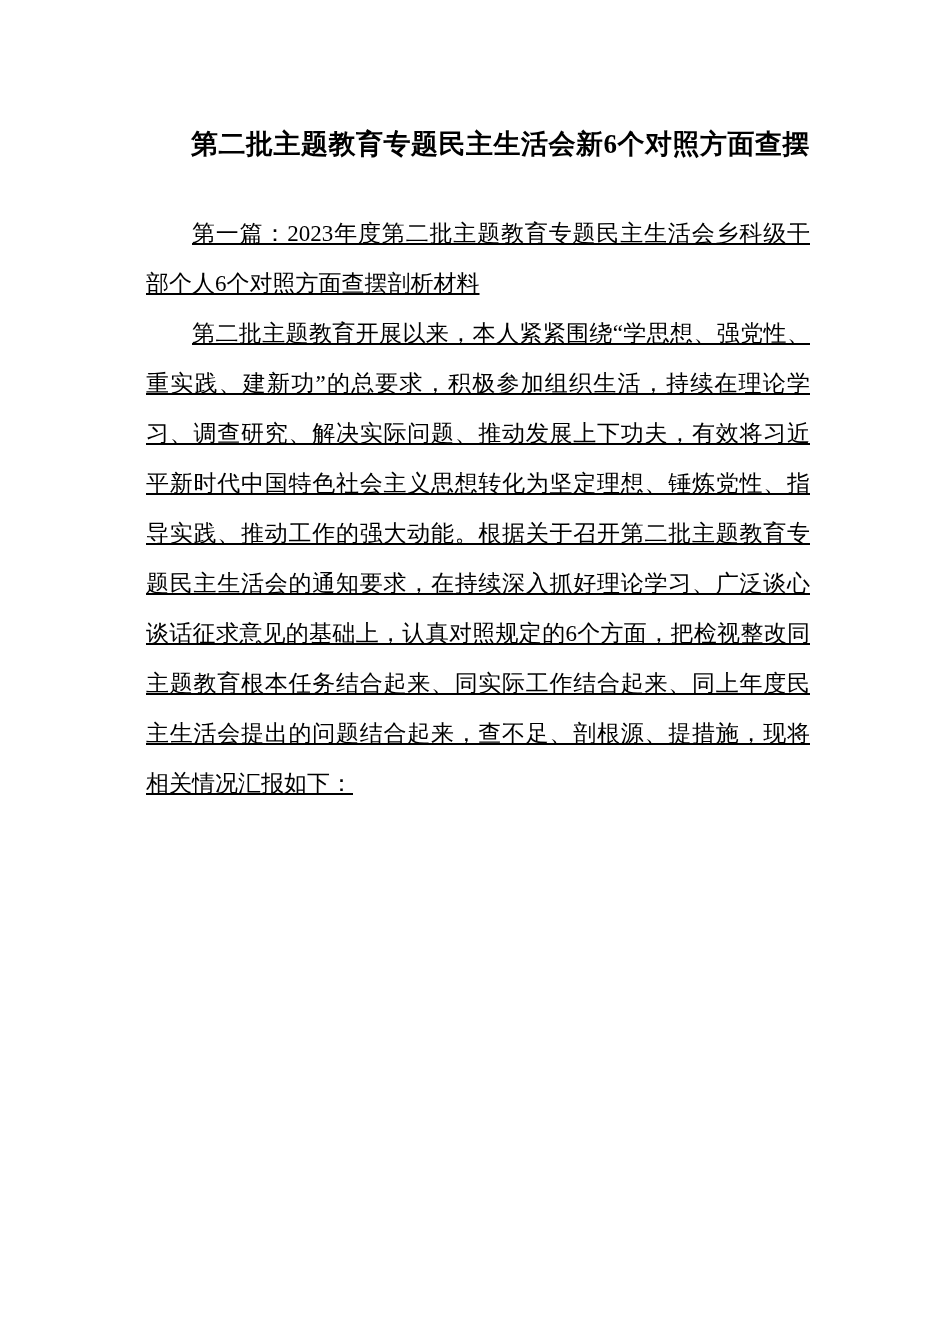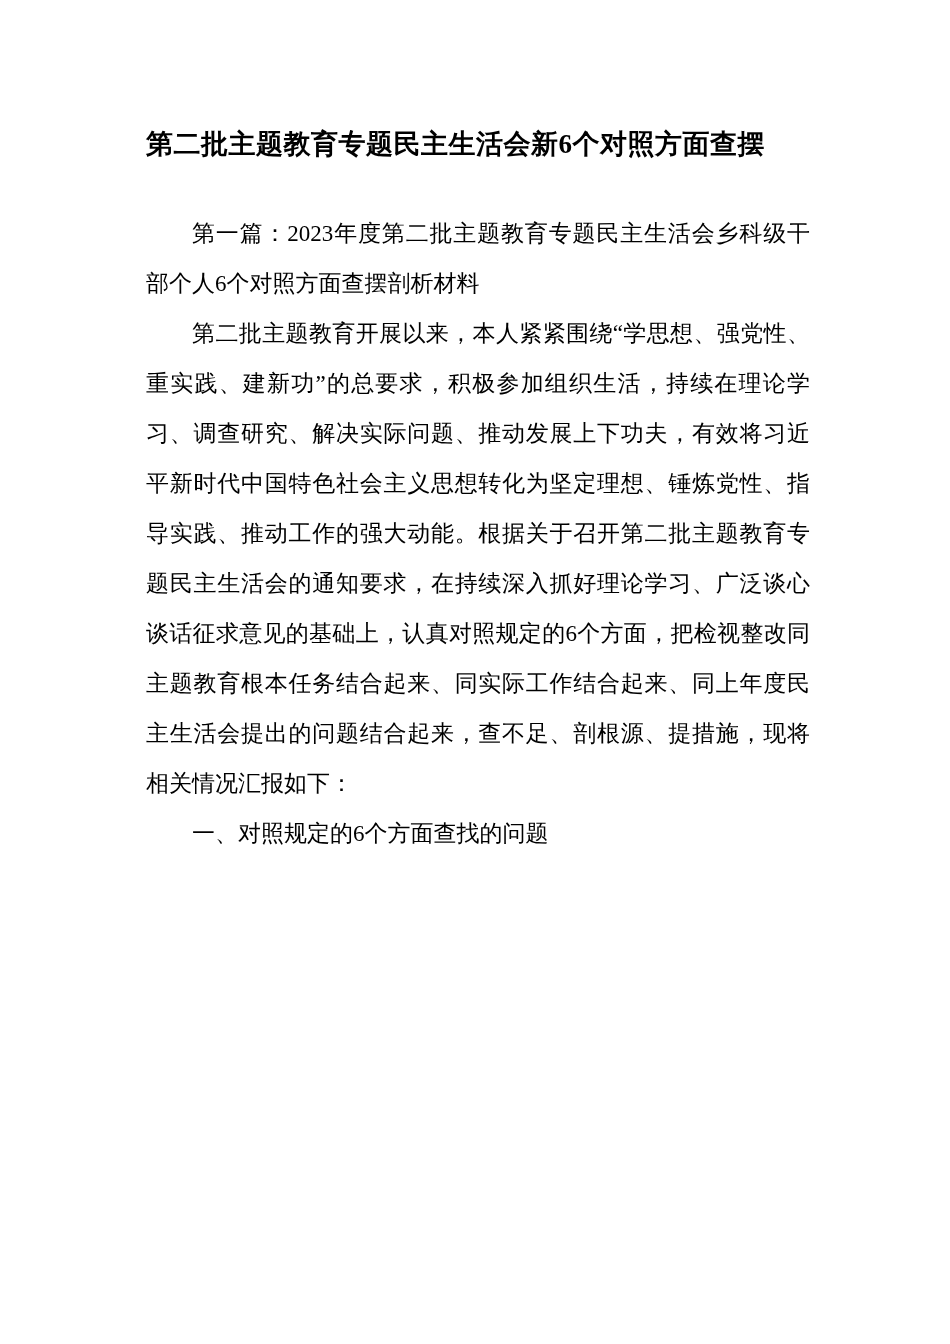--- a/index.html
+++ b/index.html
@@ -15,41 +15,41 @@
   .page {
     box-sizing: border-box;
     width: 950px;
     min-height: 1344px;
     background: #ffffff;
     padding: 118px 140px 40px 146px;
   }
   .doc-title {
     font-size: 27px;
     font-weight: bold;
-    text-align: left;
+    text-align: right;
     line-height: 53px;
     margin: 0 0 38px 0;
     letter-spacing: 0.5px;
   }
   .para {
     font-size: 23px;
     line-height: 50px;
     margin: 0;
     text-align: justify;
     text-justify: inter-ideograph;
     text-indent: 2em;
     word-break: break-all;
+    text-decoration: underline;
   }
 </style>
 </head>
 <body>
 
 <div class="page">
 
   <h1 class="doc-title">
     <span class="title-line">第二批主题教育专题民主生活会新6个对照方面查摆</span><br>
   </h1>
 
   <p class="para">第一篇：2023年度第二批主题教育专题民主生活会乡科级干部个人6个对照方面查摆剖析材料</p>
   <p class="para">第二批主题教育开展以来，本人紧紧围绕“学思想、强党性、重实践、建新功”的总要求，积极参加组织生活，持续在理论学习、调查研究、解决实际问题、推动发展上下功夫，有效将习近平新时代中国特色社会主义思想转化为坚定理想、锤炼党性、指导实践、推动工作的强大动能。根据关于召开第二批主题教育专题民主生活会的通知要求，在持续深入抓好理论学习、广泛谈心谈话征求意见的基础上，认真对照规定的6个方面，把检视整改同主题教育根本任务结合起来、同实际工作结合起来、同上年度民主生活会提出的问题结合起来，查不足、剖根源、提措施，现将相关情况汇报如下：</p>
-  <p class="para">一、对照规定的6个方面查找的问题</p>
 
 </div>
 
 </body></html>

